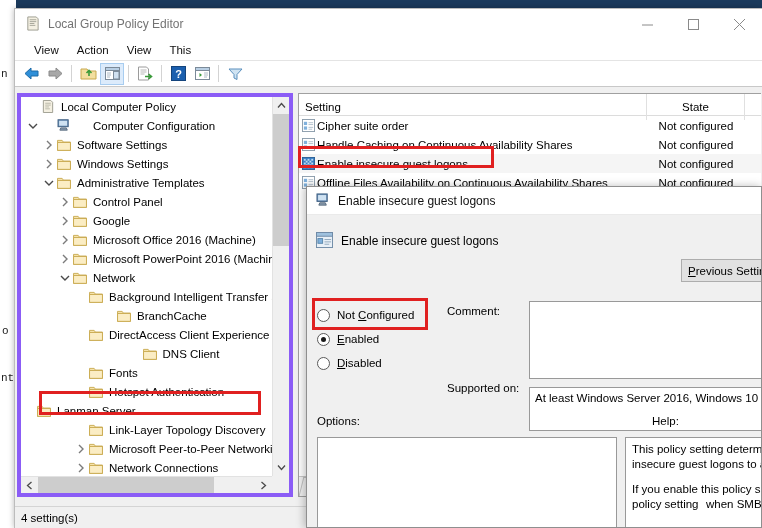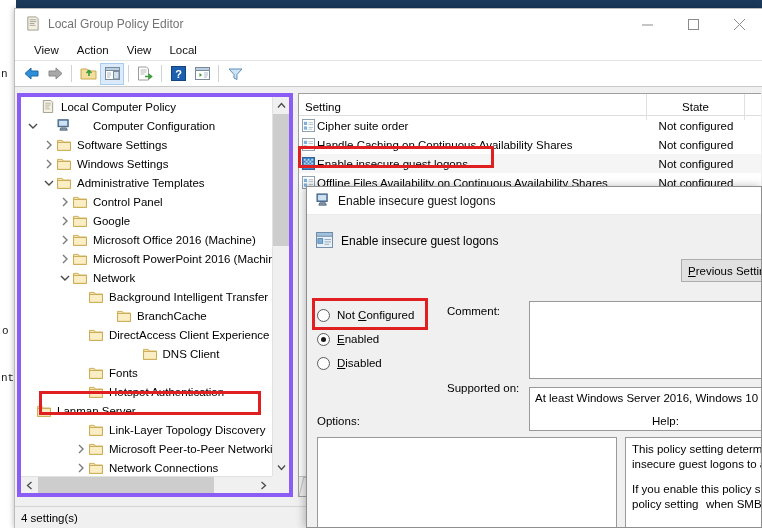--- a/index.html
+++ b/index.html
@@ -337,21 +337,21 @@
             <path d="M0 0 L11 11 M11 0 L0 11" stroke="#8a8a8a" stroke-width="1"></path>
           </svg>
       </div>
     </div>
   </div>
 
   <div id="menubar">
     <div class="mi">View</div>
     <div class="mi">Action</div>
     <div class="mi">View</div>
-    <div class="mi">Local</div>
+    <div class="mi">This</div>
   </div>
 
   <div id="toolbar">
     <div class="tb-btn">
       <svg width="17" height="15" viewBox="0 0 17 15">
         <path d="M8 2 L2 7.5 L8 13 L8 10 L15 10 L15 5 L8 5 Z" fill="#2f8fd8" stroke="#1a6aa8"></path>
       </svg>
     </div>
     <div class="tb-btn">
       <svg width="17" height="15" viewBox="0 0 17 15">

